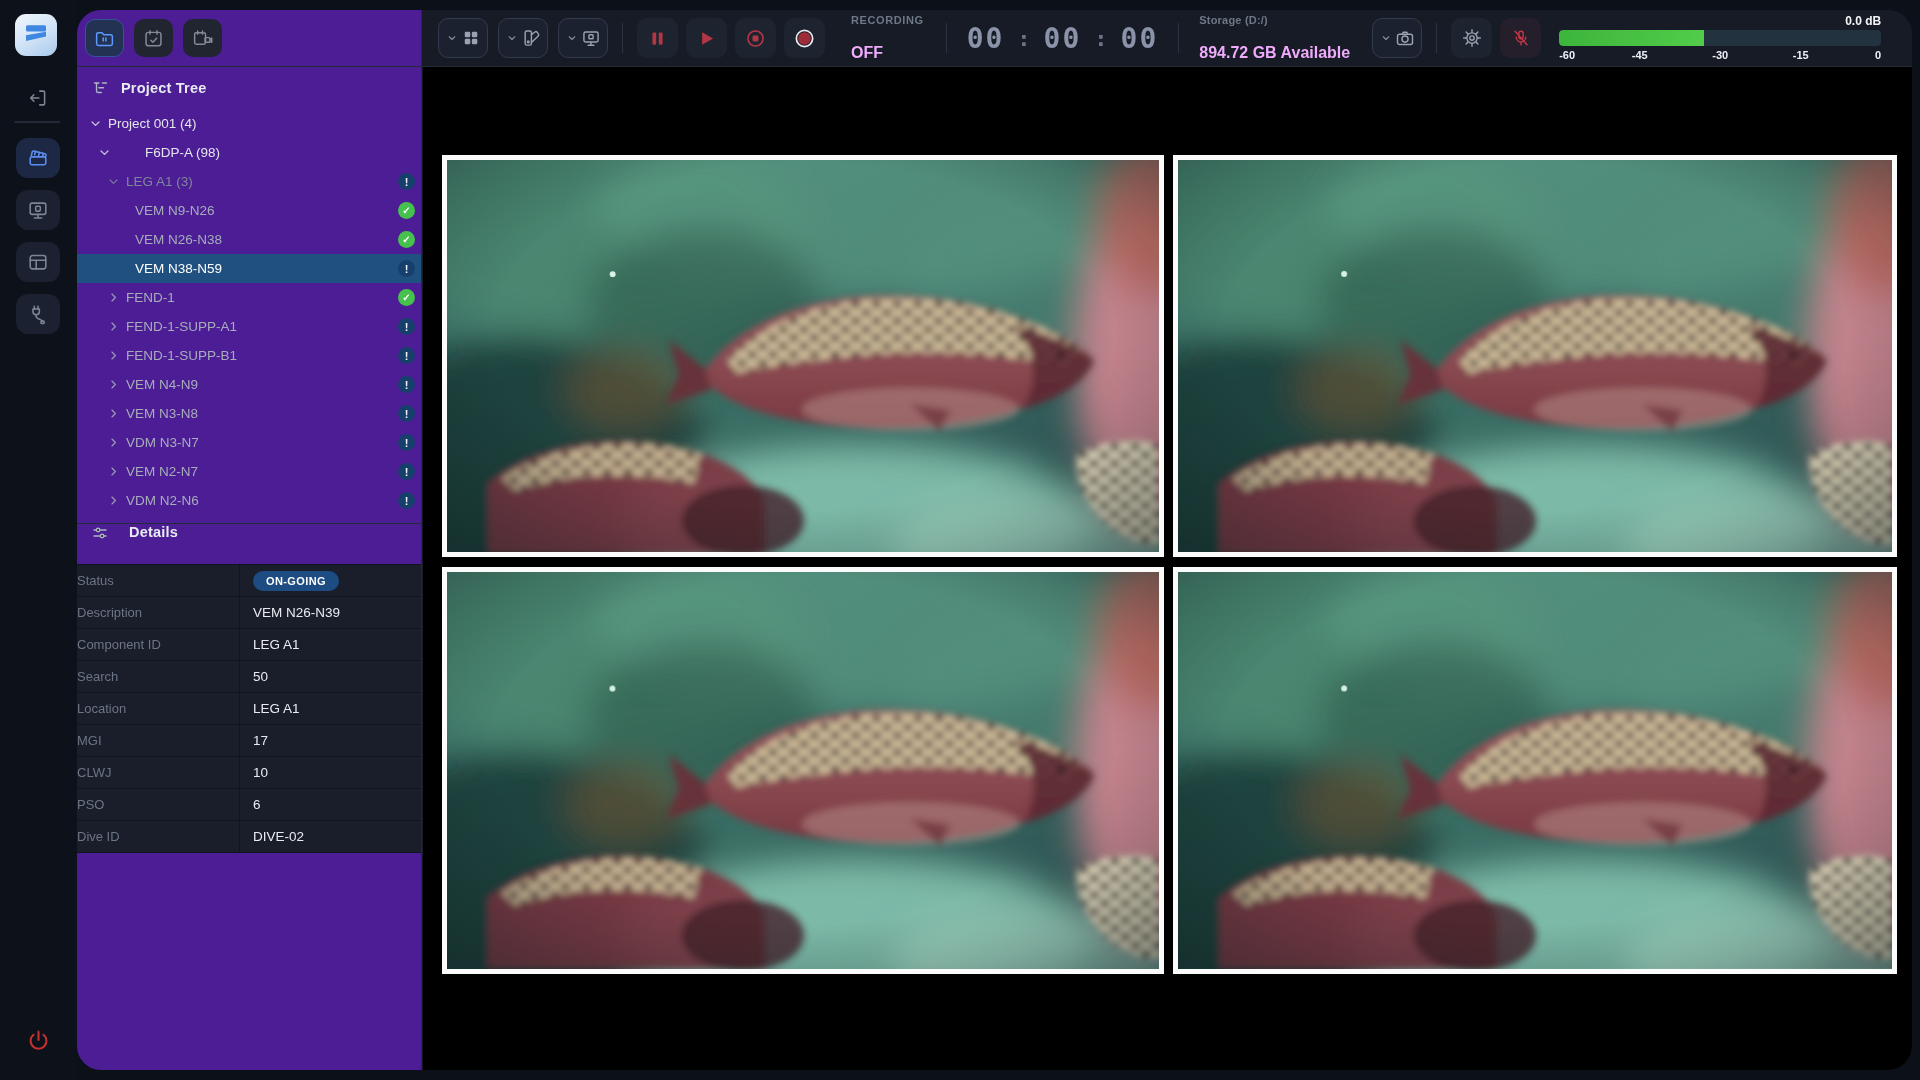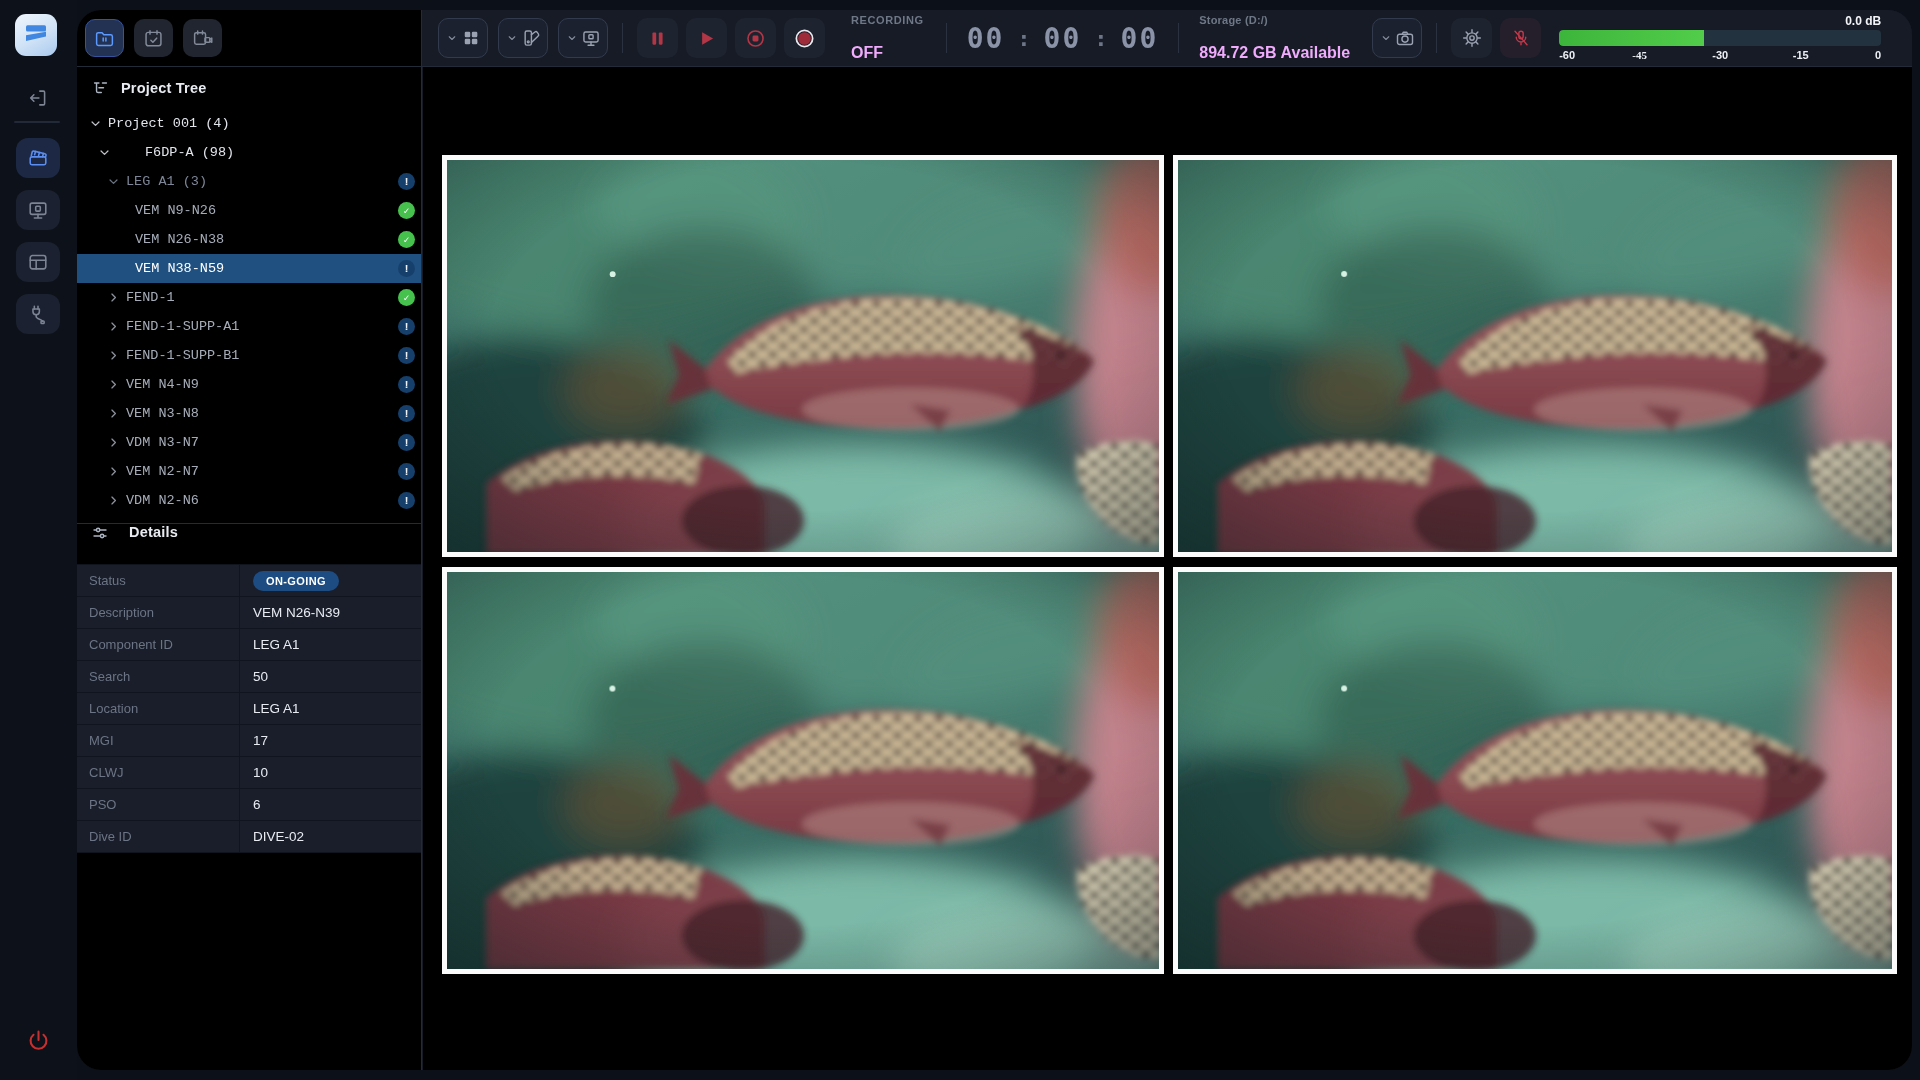--- a/index.html
+++ b/index.html
@@ -22,21 +22,21 @@
   .rail-div { position:absolute; left:14px; top:121px; width:46px; height:2px; background:#222a39; border-radius:1px; }
   .power-btn { position:absolute; left:20px; bottom:22px; width:36px; height:36px; background:transparent;
                border:none; cursor:pointer; display:flex; align-items:center; justify-content:center; }
   .power-btn svg { width:25px; height:25px; stroke:#c43130; stroke-width:2; fill:none; stroke-linecap:round; }
 
   
   .card { position:absolute; left:77px; top:10px; width:1835px; height:1060px;
           background:#161b26; border-radius:24px; overflow:hidden; }
 
   
-  .panel { position:absolute; left:0; top:0; width:345px; height:100%; background:#000000;
+  .panel { position:absolute; left:0; top:0; width:345px; height:100%; background:#4c1d95;
            border-right:1px solid #242b38; display:flex; flex-direction:column; z-index:3; }
   .panel-tabs { height:57px; flex:none; display:flex; align-items:center; gap:10px; padding:0 8px;
                 border-bottom:1px solid #242b38; }
   .ptab { width:39px; height:38px; border-radius:10px; border:1px solid transparent; background:#20252f;
           display:flex; align-items:center; justify-content:center; cursor:pointer; }
   .ptab svg { width:21px; height:21px; stroke:#828a9a; stroke-width:1.7; fill:none;
               stroke-linecap:round; stroke-linejoin:round; }
   .ptab.active { background:#233253; border-color:#35549c; }
   .ptab.active svg { stroke:#5b9bff; }
 
@@ -47,21 +47,21 @@
 
   .search-wrap { padding:2px 10px 12px; flex:none; }
   .search-box { position:relative; }
   .search-box svg { position:absolute; left:9px; top:7px; width:16px; height:16px; stroke:#5f6877;
                     stroke-width:1.8; fill:none; stroke-linecap:round; }
   .search-input { width:100%; height:30px; background:#1c2230; border:none; border-radius:8px;
                   padding:0 10px 0 32px; color:#cfd5df; font-size:13.5px; outline:none;
                   font-family:"Liberation Sans", sans-serif; }
   .search-input::placeholder { color:#5d6675; font-style:italic; }
 
-  .tree-list { flex:none;font-family:Liberation Mono, monospace; }
+  .tree-list { flex:none; }
   .tree-row { height:29px; display:flex; align-items:center; font-size:13.5px; color:#a6adb9; cursor:pointer; }
   .tree-row.bright { color:#e2e5ec; }
   .tree-row.dim { color:#7e8798; }
   .tree-row.selected { background:#1f5080; color:#ffffff; }
   .tree-chev { width:20px; height:18px; flex:none; display:flex; align-items:center; justify-content:center; }
   .tree-chev svg { width:15px; height:15px; stroke:currentColor; opacity:.85; stroke-width:2;
                    fill:none; stroke-linecap:round; stroke-linejoin:round; }
   .tree-label { margin-left:3px; white-space:nowrap; }
   .tree-badge { margin-left:auto; margin-right:6px; width:17px; height:17px; border-radius:50%;
                 flex:none; display:flex; align-items:center; justify-content:center;
@@ -69,21 +69,21 @@
   .tree-badge.check { background:#46c14d; color:#fff; font-size:10px; }
   .tree-badge.alert { background:#16406b; color:#f0f3f8; }
 
   .section-div { height:1px; background:#242b38; margin-top:8px; flex:none; }
   .details-header { height:40px; flex:none; display:flex; align-items:flex-start; gap:20px; padding:0 14px; }
   .details-header svg { width:18px; height:18px; stroke:#aeb5c2; stroke-width:1.8; fill:none; stroke-linecap:round; }
 
   .details-rows { flex:none; border-top:1px solid #0f141d; }
   .detail-row { display:grid; grid-template-columns:163px 1fr; height:32px; background:#191e2a;
                 border-bottom:1px solid #0f141d; }
-  .detail-label { display:flex; align-items:center; padding-left:12px; color:#6c7585; font-size:13px;
+  .detail-label { display:flex; align-items:center; color:#6c7585; font-size:13px;
                   border-right:1px solid #0f141d; }
   .detail-value { display:flex; align-items:center; padding-left:13px; color:#e8ebf1; font-size:13.5px; }
   .status-pill { background:#1d4c82; color:#fff; font-size:11px; font-weight:bold; letter-spacing:.4px;
                  padding:4px 13px; border-radius:12px; }
 
   
   .toolbar { position:absolute; left:345px; top:0; right:0; height:57px; border-bottom:1px solid #242b38;
              display:flex; align-items:center; padding:0 14px 0 16px; background:#161b26; z-index:2; }
   .tb-div { width:1px; height:30px; background:#2a3140; flex:none; }
   .tb-btn { height:40px; border-radius:10px; border:none; background:#1e2330; display:flex;
@@ -448,21 +448,21 @@
           <use href="#i-mic-off"></use>
         </svg>
       </button>
     <div class="meter">
       <div class="meter-db">0.0 dB</div>
       <div class="meter-bar">
           <div class="meter-fill" id="meter-fill" style="width: 45%;"></div>
         </div>
       <div class="meter-ticks" id="meter-ticks">
           <span class="meter-tick" style="left: 0%; transform: none;">-60</span>
-          <span class="meter-tick" style="left: 25%; transform: translateX(-50%); font-family: Liberation Serif, serif;">-45</span>
+          <span class="meter-tick" style="left: 25%; transform: translateX(-50%);">-45</span>
           <span class="meter-tick" style="left: 50%; transform: translateX(-50%);">-30</span>
           <span class="meter-tick" style="left: 75%; transform: translateX(-50%);">-15</span>
           <span class="meter-tick" style="left: 100%; transform: translateX(-100%);">0</span>
         </div>
     </div>
   </div>
 
   <div class="panel">
     <div class="panel-tabs">
       <button class="ptab active">

